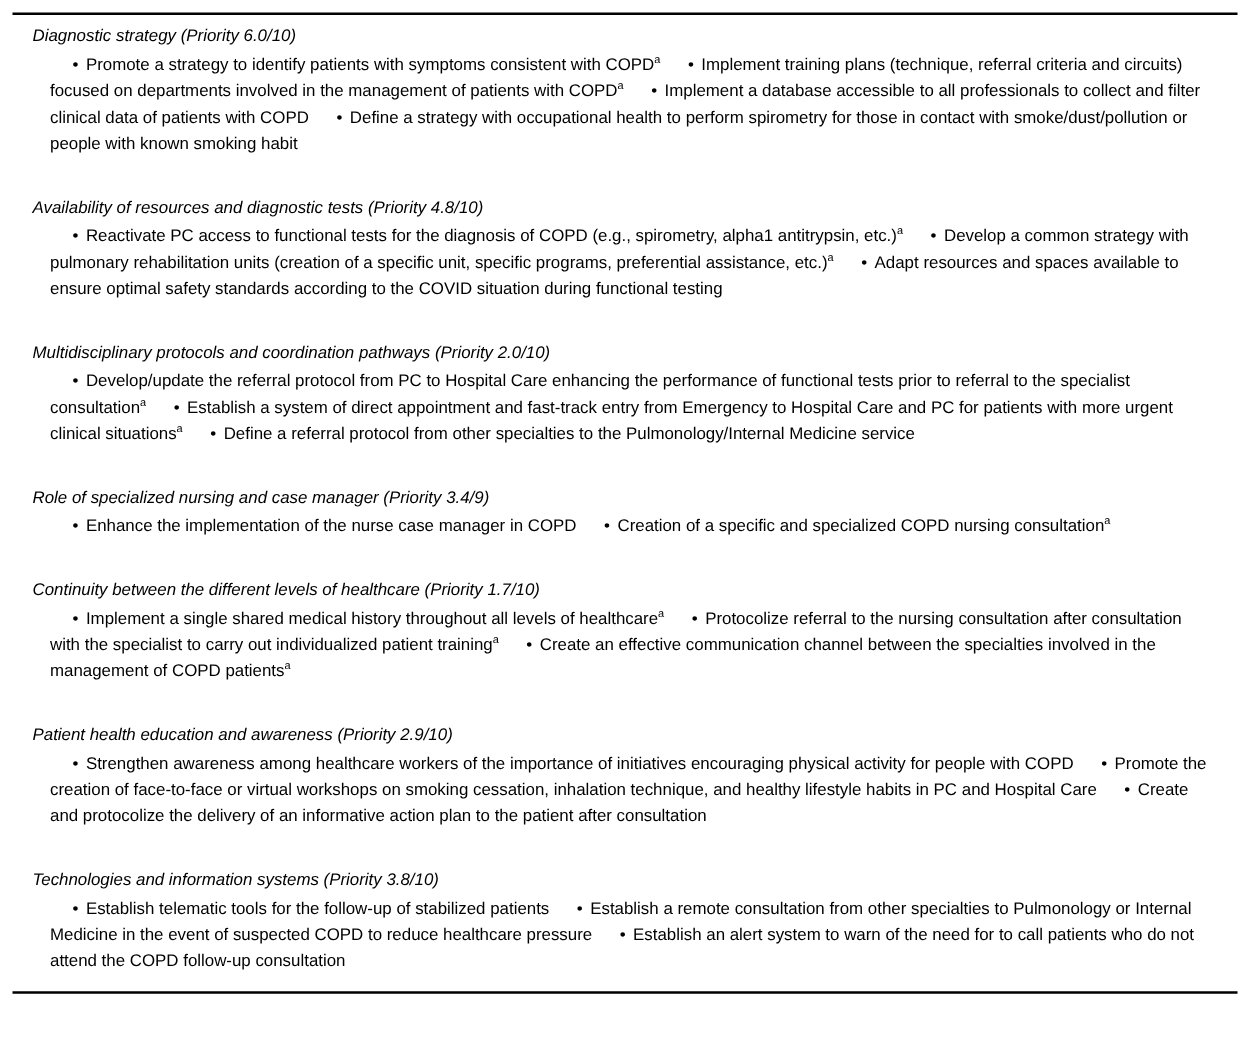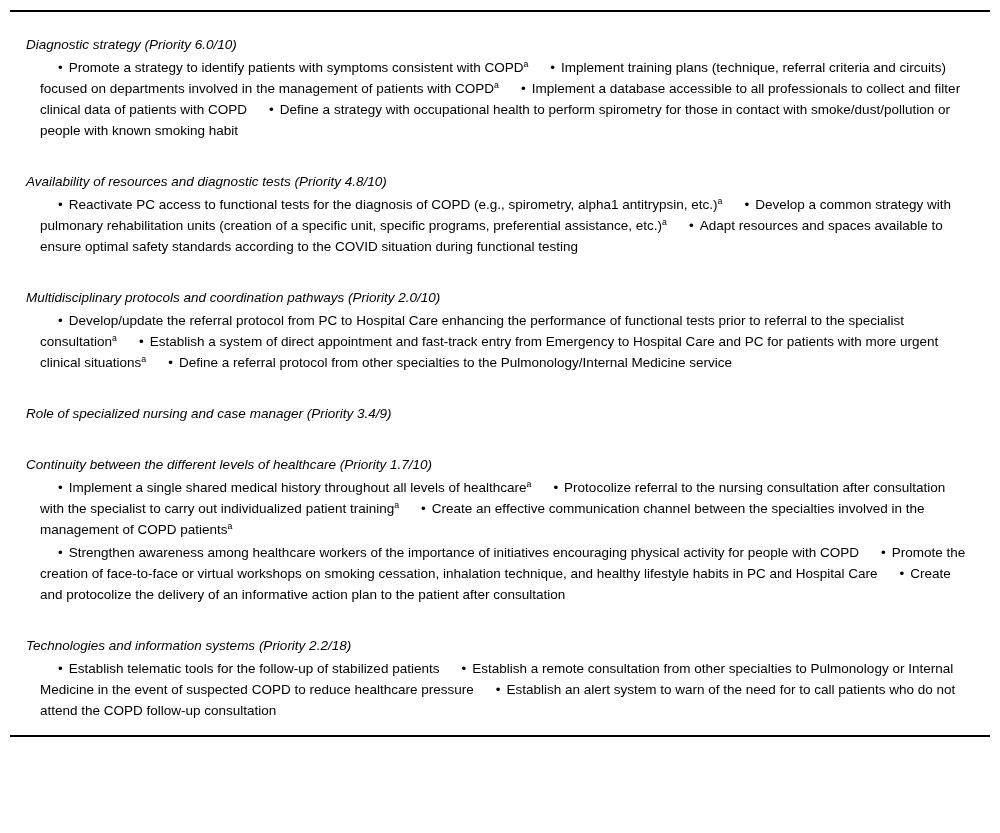--- a/index.html
+++ b/index.html
@@ -31,21 +31,21 @@
     font-size: 13.5px;
     line-height: 21px;
   }
   .section-heading {
     font-style: italic;
     margin-top: 30px;
     font-size: 13.5px;
     line-height: 21px;
   }
   .section-heading:first-child {
-    margin-top: 16px;
+    margin-top: 0;
   }
   .section-items {
     margin: 2px 0 0 14px;
     text-indent: 18px;
     text-align: left;
   }
   .item {
     margin-right: 22px;
   }
   .bullet {
@@ -64,21 +64,23 @@
   <div class="table-wrap">
     <div class="rule"></div>
     <div class="table-body">
         <div class="section-heading">Diagnostic strategy (Priority 6.0/10)</div>
         <p class="section-items"><span class="item"><span class="bullet">•</span><span>Promote a strategy to identify patients with symptoms consistent with COPD</span><sup>a</sup></span><span class="item"><span class="bullet">•</span><span>Implement training plans (technique, referral criteria and circuits) focused on departments involved in the management of patients with COPD</span><sup>a</sup></span><span class="item"><span class="bullet">•</span><span>Implement a database accessible to all professionals to collect and filter clinical data of patients with COPD</span></span><span class="item"><span class="bullet">•</span><span>Define a strategy with occupational health to perform spirometry for those in contact with smoke/dust/pollution or people with known smoking habit</span></span></p>
         <div class="section-heading">Availability of resources and diagnostic tests (Priority 4.8/10)</div>
         <p class="section-items"><span class="item"><span class="bullet">•</span><span>Reactivate PC access to functional tests for the diagnosis of COPD (e.g., spirometry, alpha1 antitrypsin, etc.)</span><sup>a</sup></span><span class="item"><span class="bullet">•</span><span>Develop a common strategy with pulmonary rehabilitation units (creation of a specific unit, specific programs, preferential assistance, etc.)</span><sup>a</sup></span><span class="item"><span class="bullet">•</span><span>Adapt resources and spaces available to ensure optimal safety standards according to the COVID situation during functional testing</span></span></p>
         <div class="section-heading">Multidisciplinary protocols and coordination pathways (Priority 2.0/10)</div>
         <p class="section-items"><span class="item"><span class="bullet">•</span><span>Develop/update the referral protocol from PC to Hospital Care enhancing the performance of functional tests prior to referral to the specialist consultation</span><sup>a</sup></span><span class="item"><span class="bullet">•</span><span>Establish a system of direct appointment and fast-track entry from Emergency to Hospital Care and PC for patients with more urgent clinical situations</span><sup>a</sup></span><span class="item"><span class="bullet">•</span><span>Define a referral protocol from other specialties to the Pulmonology/Internal Medicine service</span></span></p>
         <div class="section-heading">Role of specialized nursing and case manager (Priority 3.4/9)</div>
+        <p class="section-items"><span class="item"><span class="bullet">•</span><span>Enhance the implementation of the nurse case manager in COPD</span></span><span class="item"><span class="bullet">•</span><span>Creation of a specific and specialized COPD nursing consultation</span><sup>a</sup></span></p>
         <div class="section-heading">Continuity between the different levels of healthcare (Priority 1.7/10)</div>
         <p class="section-items"><span class="item"><span class="bullet">•</span><span>Implement a single shared medical history throughout all levels of healthcare</span><sup>a</sup></span><span class="item"><span class="bullet">•</span><span>Protocolize referral to the nursing consultation after consultation with the specialist to carry out individualized patient training</span><sup>a</sup></span><span class="item"><span class="bullet">•</span><span>Create an effective communication channel between the specialties involved in the management of COPD patients</span><sup>a</sup></span></p>
+        <div class="section-heading">Patient health education and awareness (Priority 2.9/10)</div>
         <p class="section-items"><span class="item"><span class="bullet">•</span><span>Strengthen awareness among healthcare workers of the importance of initiatives encouraging physical activity for people with COPD</span></span><span class="item"><span class="bullet">•</span><span>Promote the creation of face-to-face or virtual workshops on smoking cessation, inhalation technique, and healthy lifestyle habits in PC and Hospital Care</span></span><span class="item"><span class="bullet">•</span><span>Create and protocolize the delivery of an informative action plan to the patient after consultation</span></span></p>
-        <div class="section-heading">Technologies and information systems (Priority 2.2/18)</div>
+        <div class="section-heading">Technologies and information systems (Priority 3.8/10)</div>
         <p class="section-items"><span class="item"><span class="bullet">•</span><span>Establish telematic tools for the follow-up of stabilized patients</span></span><span class="item"><span class="bullet">•</span><span>Establish a remote consultation from other specialties to Pulmonology or Internal Medicine in the event of suspected COPD to reduce healthcare pressure</span></span><span class="item"><span class="bullet">•</span><span>Establish an alert system to warn of the need for to call patients who do not attend the COPD follow-up consultation</span></span></p>
       </div>
     <div class="rule"></div>
   </div>
 </div>
 
 </body></html>

